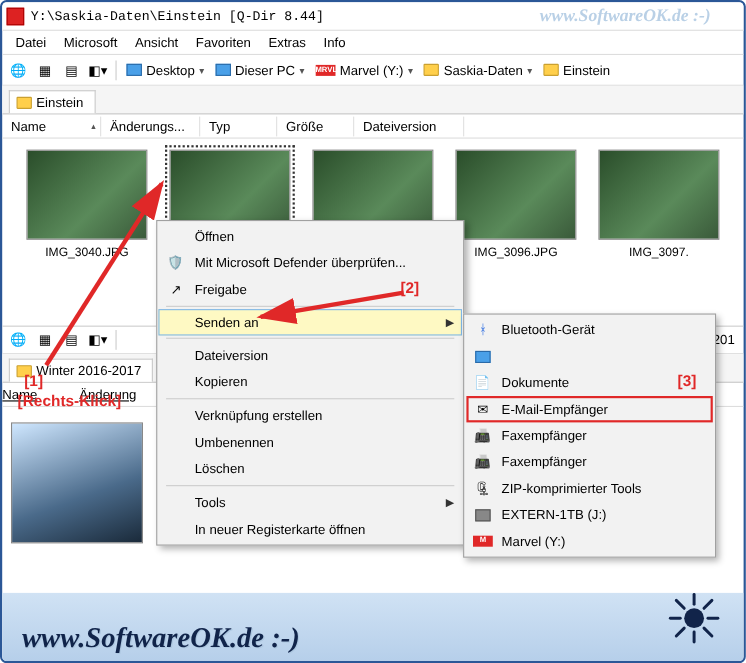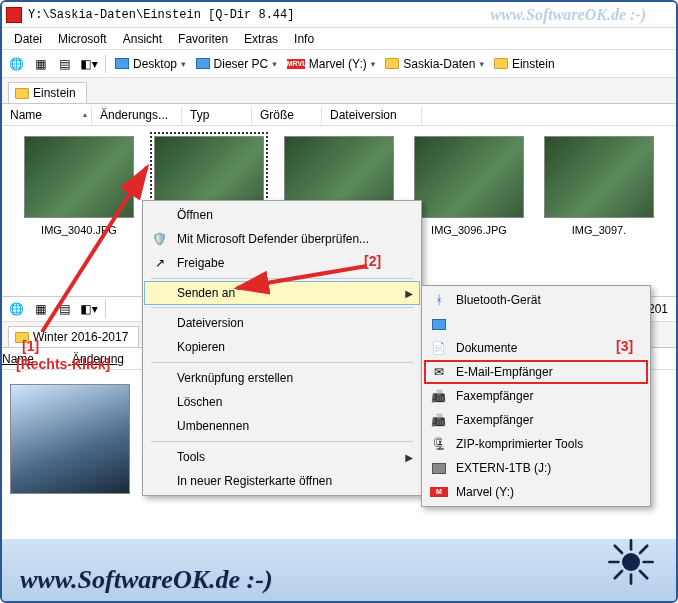--- a/index.html
+++ b/index.html
@@ -214,25 +214,25 @@
       <span class="ico"></span>
       <span>Kopieren</span>
     </div>
   <div class="ctxsep"></div>
   <div class="ctxitem">
       <span class="ico"></span>
       <span>Verknüpfung erstellen</span>
     </div>
   <div class="ctxitem">
       <span class="ico"></span>
+      <span>Umbenennen</span>
+    </div>
+  <div class="ctxitem">
+      <span class="ico"></span>
       <span>Löschen</span>
-    </div>
-  <div class="ctxitem">
-      <span class="ico"></span>
-      <span>Umbenennen</span>
     </div>
   <div class="ctxsep"></div>
   <div class="ctxitem">
       <span class="ico"></span>
       <span>Tools</span>
       <span class="arrow">▶</span>
     </div>
   <div class="ctxitem">
       <span class="ico"></span>
       <span>In neuer Registerkarte öffnen</span>

